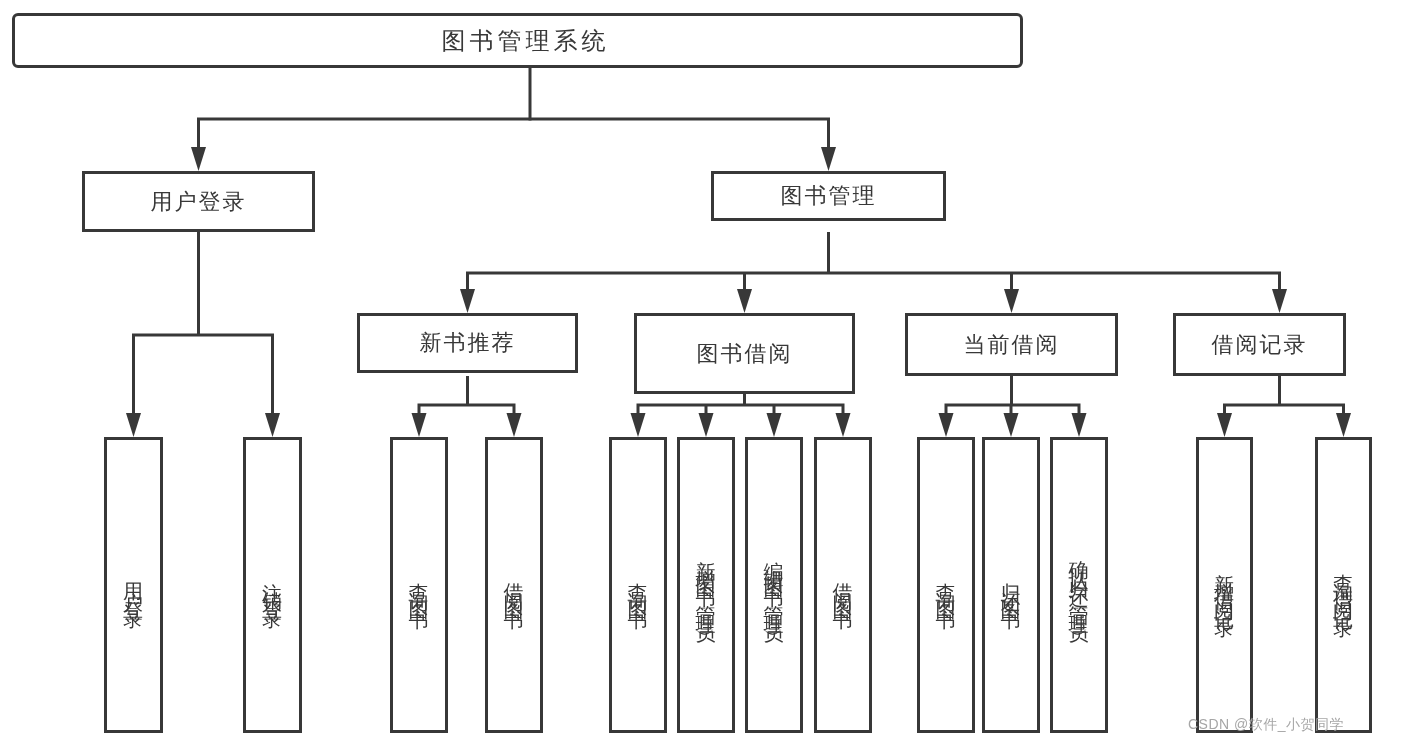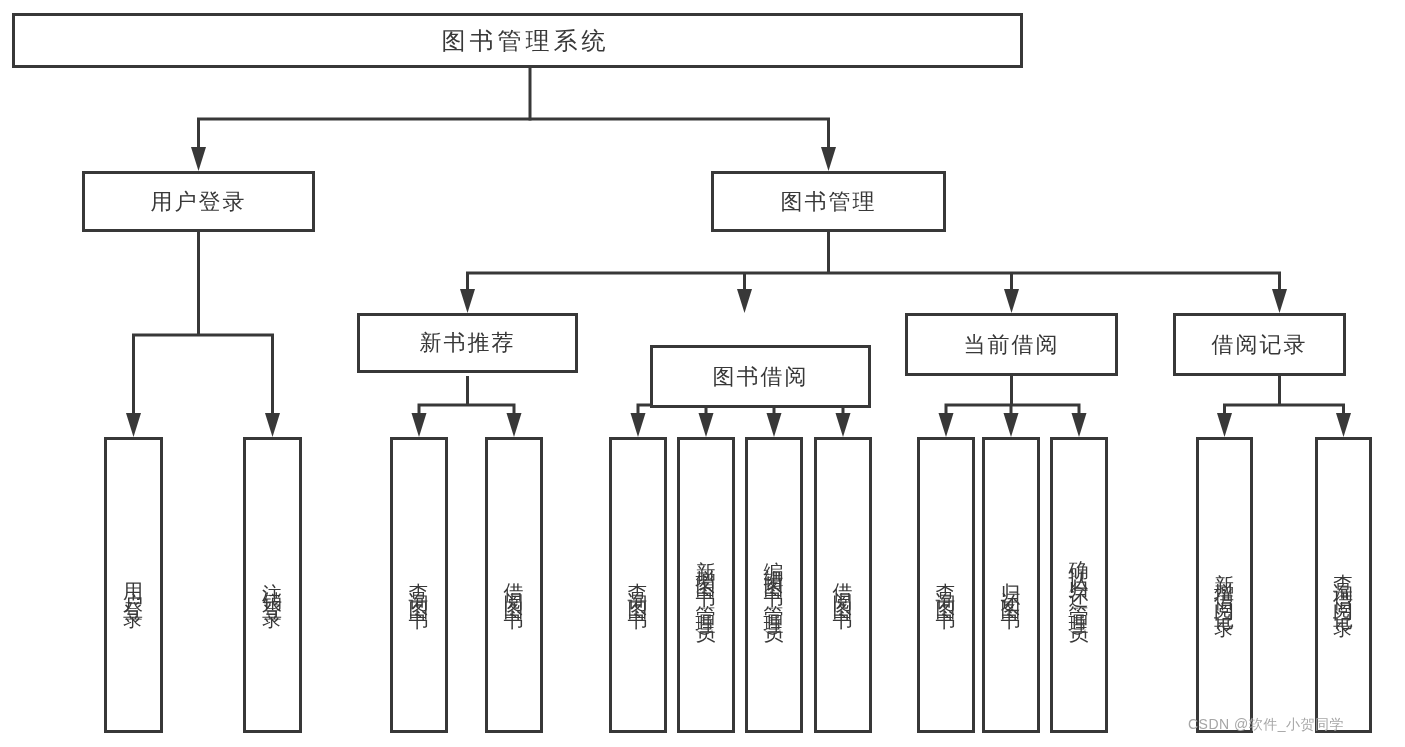--- a/index.html
+++ b/index.html
@@ -34,20 +34,21 @@
   }
   .hbox {
     font-size: 22px;
     letter-spacing: 2px;
     white-space: nowrap;
   }
   .rootbox {
     font-size: 24px;
     letter-spacing: 4px;
     padding-left: 16px; 
+    border-radius: 6px;
   }
   .vbox .vtext {
     writing-mode: vertical-rl;
     text-orientation: mixed;
     font-size: 20px;
     letter-spacing: 9px;
     line-height: 1;
     white-space: nowrap;
   }
   .watermark {
@@ -113,28 +114,28 @@
     </g>
   </svg>
 
   <div class="node hbox rootbox" style="left:12px; top:13px; width:1011px; height:55px;">
     <span>图书管理系统</span>
   </div>
 
   <div class="node hbox" style="left:82px; top:171px; width:233px; height:61px;">
     <span>用户登录</span>
   </div>
-  <div class="node hbox" style="left:711px; top:171px; width:235px; height:61px;">
+  <div class="node hbox" style="left:711px; top:171px; width:235px; height:50px;">
     <span>图书管理</span>
   </div>
 
   <div class="node hbox" style="left:357px; top:313px; width:221px; height:60px;">
     <span>新书推荐</span>
   </div>
-  <div class="node hbox" style="left:650px; top:313px; width:221px; height:63px;margin-top:32px;">
+  <div class="node hbox" style="left:634px; top:313px; width:221px; height:81px;">
     <span>图书借阅</span>
   </div>
   <div class="node hbox" style="left:905px; top:313px; width:213px; height:63px;justify-content:center;">
     <span>当前借阅</span>
   </div>
   <div class="node hbox" style="left:1173px; top:313px; width:173px; height:63px;">
     <span>借阅记录</span>
   </div>
 
   <div class="node vbox" style="left:104px; top:437px; width:59px; height:296px;">

